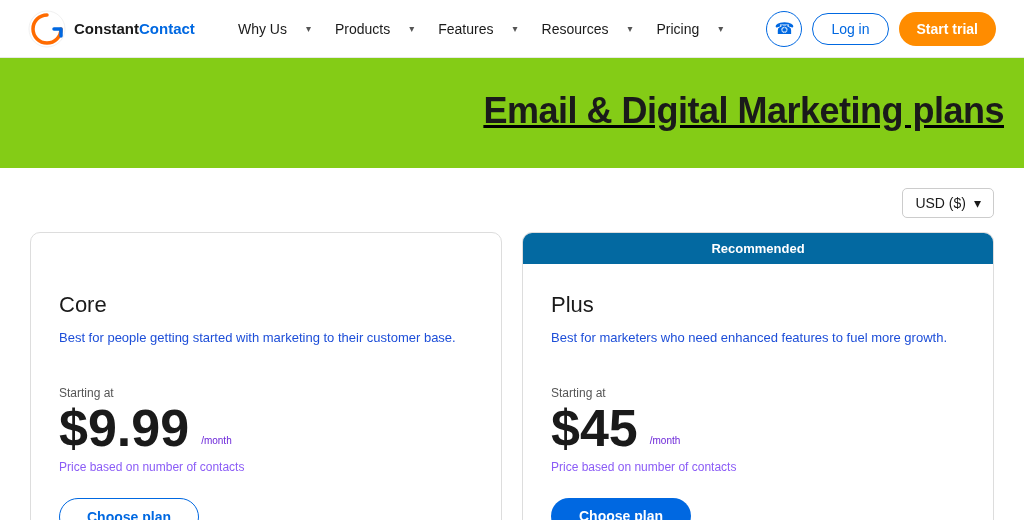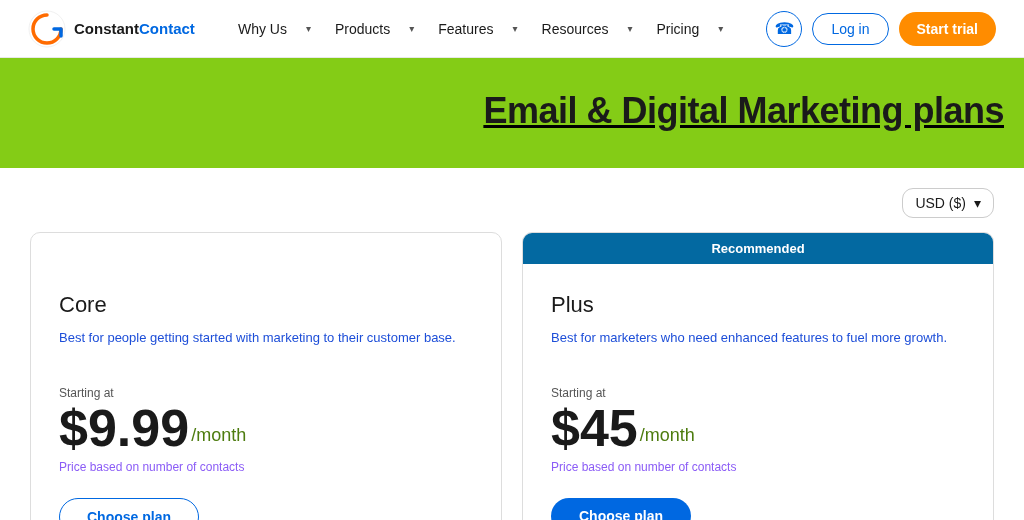--- a/index.html
+++ b/index.html
@@ -115,21 +115,21 @@
     .currency-row {
       display: flex;
       justify-content: flex-end;
       margin-bottom: 14px;
     }
     .currency-select {
       display: flex;
       align-items: center;
       gap: 8px;
       border: 1.5px solid #ccc;
-      border-radius: 11px;
+      border-radius: 5px;
       padding: 6px 12px;
       font-size: 14px;
       color: #1a1a1a;
       cursor: pointer;
       background: #fff;
     }
 
     
     .cards-row {
       display: flex;
@@ -187,24 +187,24 @@
       align-items: flex-end;
       margin-bottom: 6px;
     }
     .price-main {
       font-size: 52px;
       font-weight: 800;
       color: #1a1a1a;
       line-height: 1;
     }
     .price-unit {
-      font-size: 18px;
-      color: #4d7c0f;
+      font-size: 10px;
+      color: #6d28d9;
       margin-bottom: 8px;
-      margin-left: 2px;
+      margin-left: 12px;
     }
     .price-note {
       font-size: 12px;
       color: #8b5cf6;
       margin-bottom: 24px;
     }
 
     .choose-btn {
       display: block;
       width: 140px;

